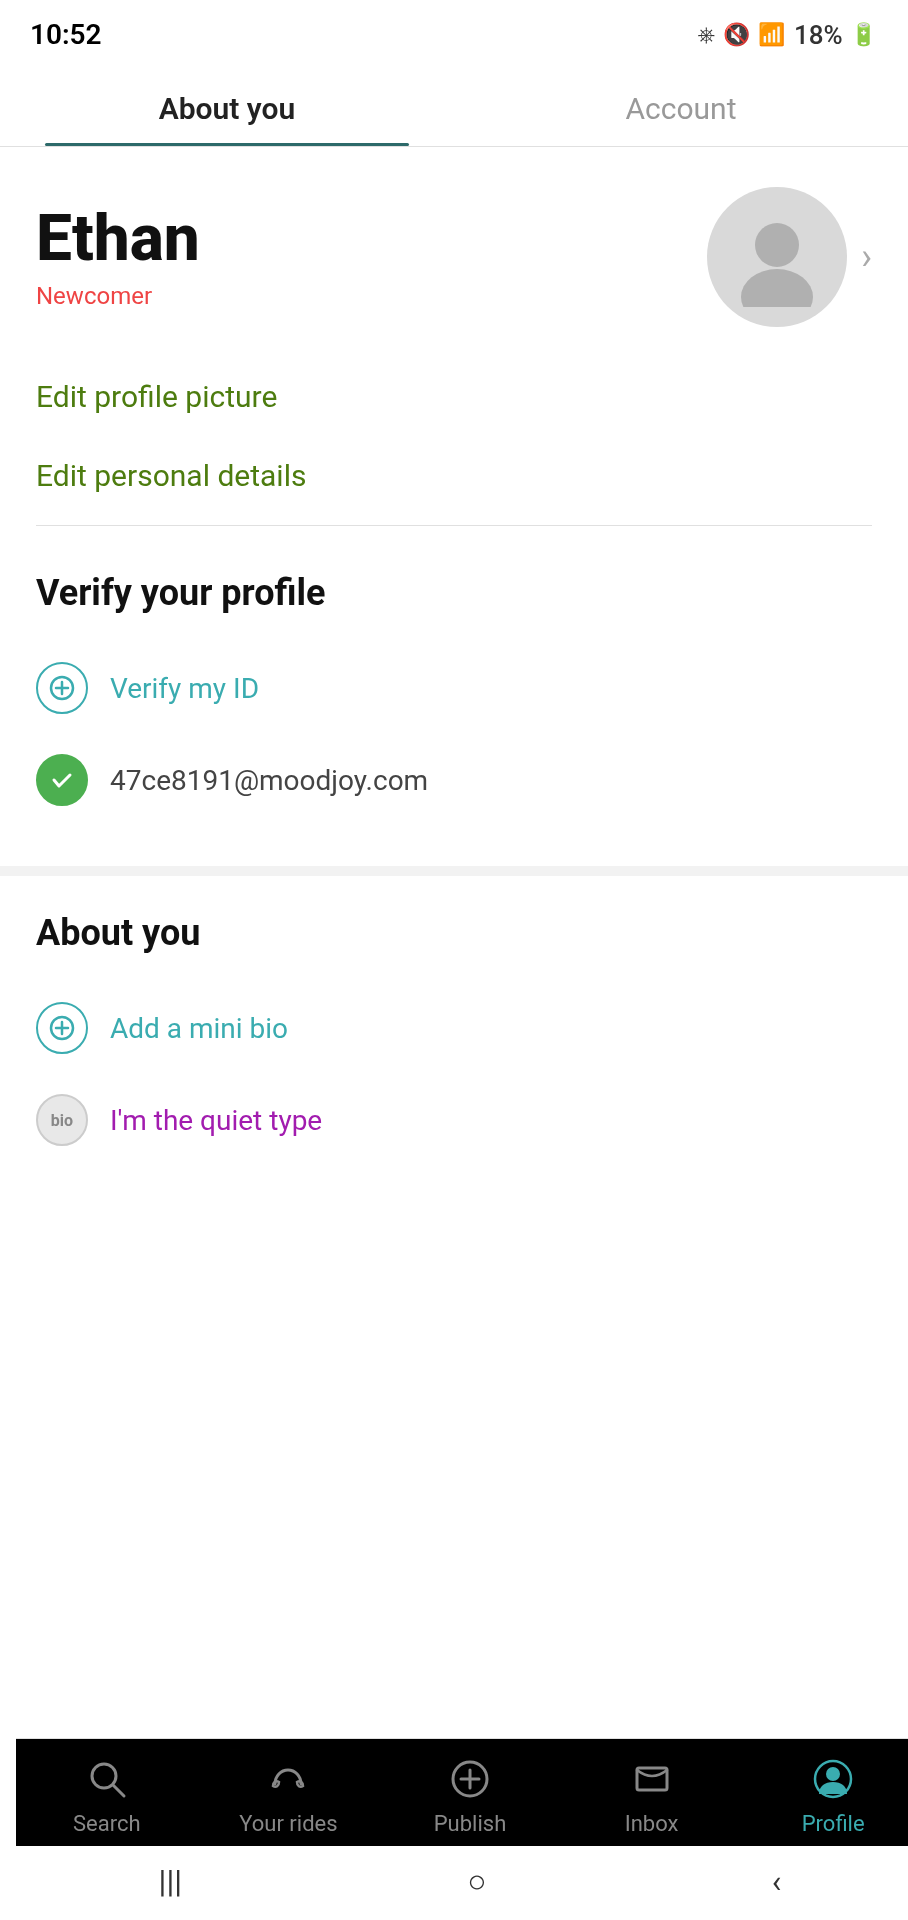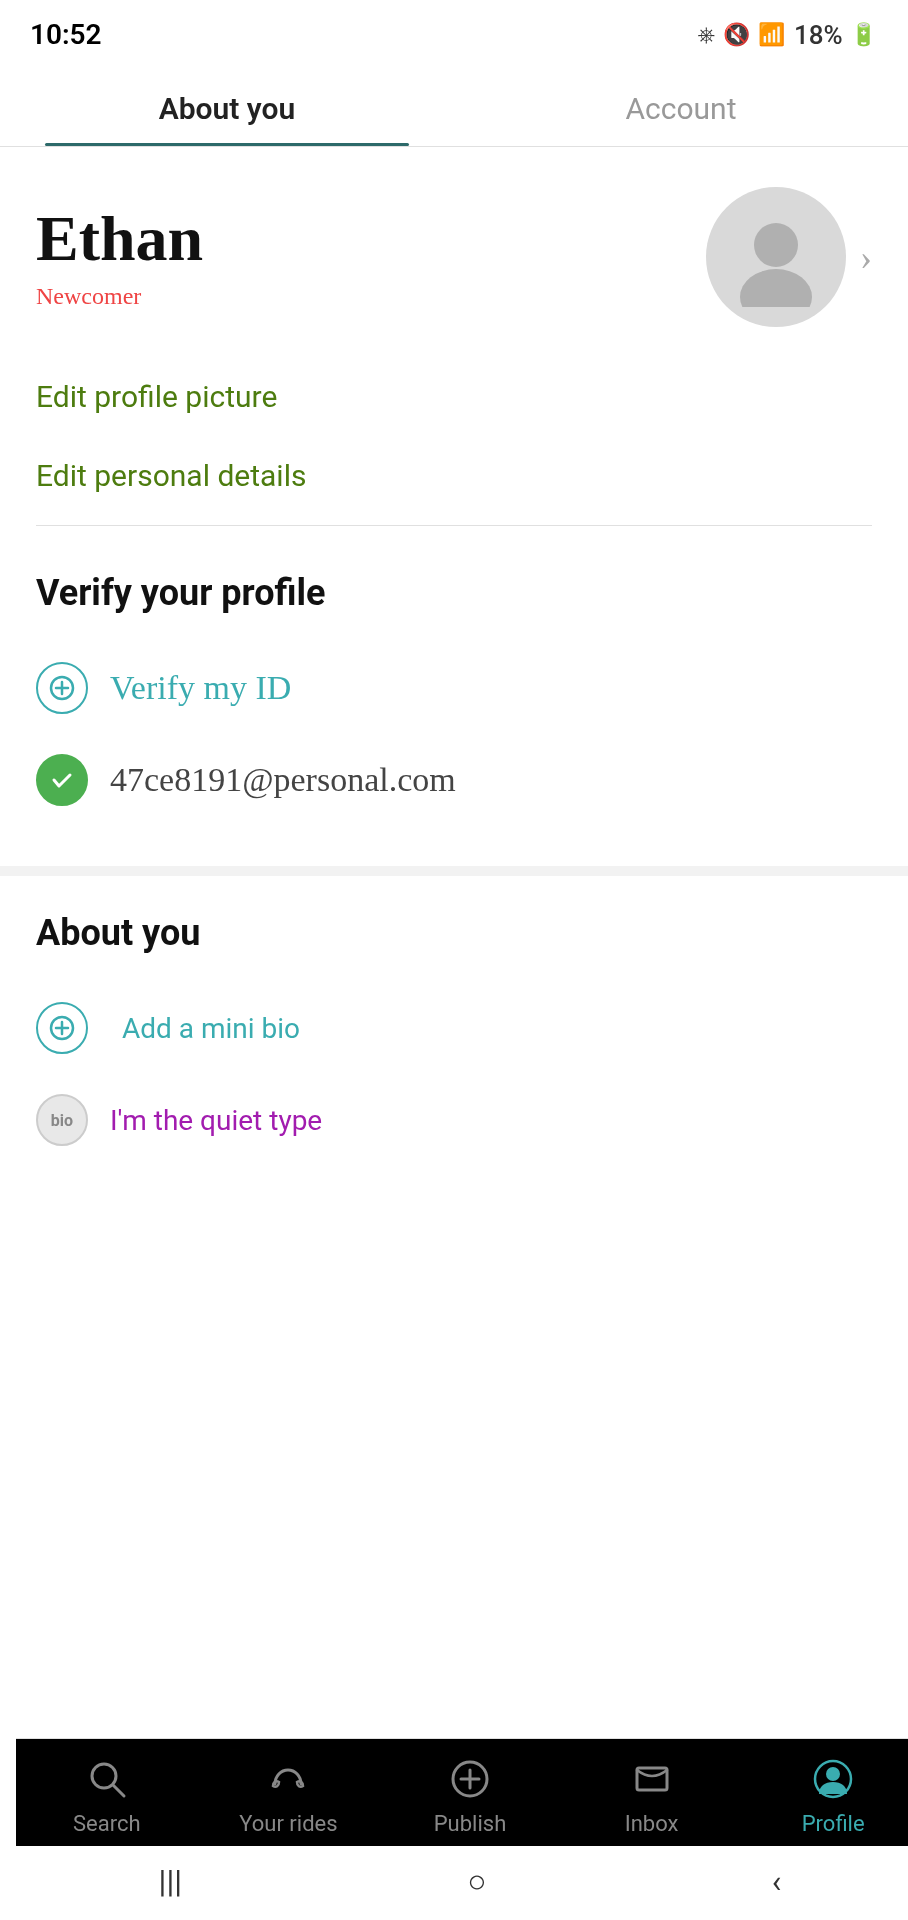--- a/index.html
+++ b/index.html
@@ -67,21 +67,20 @@
       background: #2d6a6a;
       border-radius: 2px;
     }
 
     
     .profile-header {
       padding: 40px 36px 30px;
       display: flex;
       align-items: center;
       justify-content: space-between;
-      font-family: Liberation Serif, serif;
     }
     .profile-info {
       flex: 1;
     }
     .profile-name {
       font-size: 64px;
       font-weight: 800;
       color: #111;
       line-height: 1.1;
     }
@@ -162,43 +161,42 @@
     }
     .verify-icon.verified {
       border-color: #4caf50;
       background: #4caf50;
     }
     .verify-icon svg {
       width: 28px;
       height: 28px;
     }
     .verify-text {
-      font-size: 34px;
+      font-size: 28px;
       color: #3aacb0;
-      font-family: Liberation Serif, serif;
     }
     .verify-text.plain {
       color: #444;
     }
 
     .section-divider {
       height: 10px;
       background: #f2f2f2;
       margin-top: 20px;
     }
 
     
     .about-section {
       padding: 36px 36px 20px;
     }
 
     .about-item {
       display: flex;
       align-items: center;
-      gap: 34px;
+      gap: 22px;
       padding: 20px 0;
     }
     .about-icon {
       width: 52px;
       height: 52px;
       border-radius: 50%;
       border: 2.5px solid #3aacb0;
       display: flex;
       align-items: center;
       justify-content: center;
@@ -360,21 +358,21 @@
       </div>
       <span class="verify-text">Verify my ID</span>
     </div>
 
     <div class="verify-item">
       <div class="verify-icon verified">
         <svg viewBox="0 0 28 28" fill="none" xmlns="http://www.w3.org/2000/svg">
           <polyline points="6,14 11,20 22,9" stroke="#fff" stroke-width="3" stroke-linecap="round" stroke-linejoin="round"></polyline>
         </svg>
       </div>
-      <span class="verify-text plain">47ce8191@personal.com</span>
+      <span class="verify-text plain">47ce8191@moodjoy.com</span>
     </div>
 
   </div>
 
   <div class="section-divider"></div>
 
   <div class="about-section">
     <div class="section-title">About you</div>
 
     <div class="about-item">

